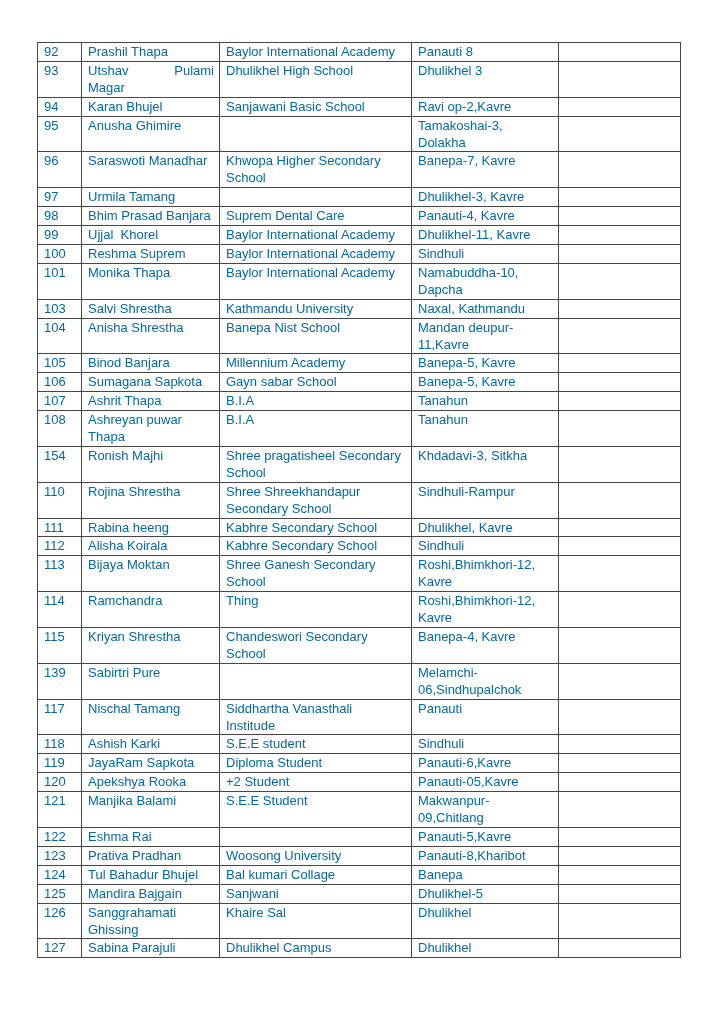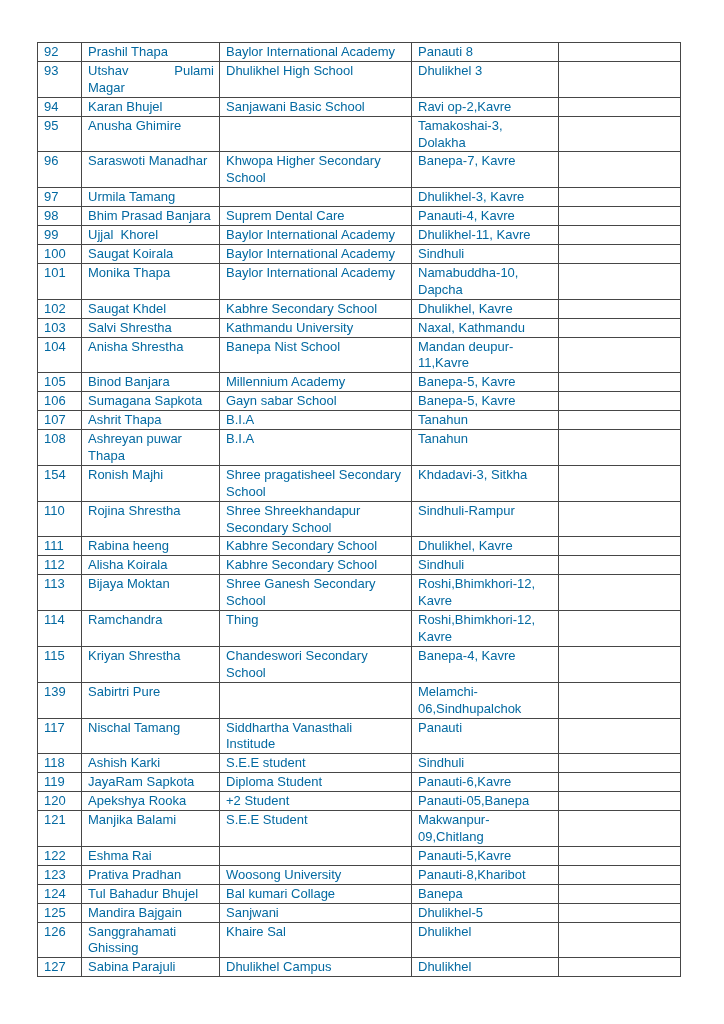--- a/index.html
+++ b/index.html
@@ -200,21 +200,21 @@
           </td>
           <td>
             <div class="cell-line"></div>
           </td>
         </tr>
         <tr>
           <td>
             <div class="cell-line">100</div>
           </td>
           <td>
-            <div class="cell-line">Saugat Koirala</div>
+            <div class="cell-line">Reshma Suprem</div>
           </td>
           <td>
             <div class="cell-line">Baylor International Academy</div>
           </td>
           <td>
             <div class="cell-line">Sindhuli</div>
           </td>
           <td>
             <div class="cell-line"></div>
           </td>
@@ -232,37 +232,20 @@
           <td>
             <div class="cell-line">Namabuddha-10,</div>
             <div class="cell-line">Dapcha</div>
           </td>
           <td>
             <div class="cell-line"></div>
           </td>
         </tr>
         <tr>
           <td>
-            <div class="cell-line">102</div>
-          </td>
-          <td>
-            <div class="cell-line">Saugat Khdel</div>
-          </td>
-          <td>
-            <div class="cell-line">Kabhre Secondary School</div>
-          </td>
-          <td>
-            <div class="cell-line">Dhulikhel, Kavre</div>
-          </td>
-          <td>
-            <div class="cell-line"></div>
-          </td>
-        </tr>
-        <tr>
-          <td>
             <div class="cell-line">103</div>
           </td>
           <td>
             <div class="cell-line">Salvi Shrestha</div>
           </td>
           <td>
             <div class="cell-line">Kathmandu University</div>
           </td>
           <td>
             <div class="cell-line">Naxal, Kathmandu</div>
@@ -557,21 +540,21 @@
           <td>
             <div class="cell-line">120</div>
           </td>
           <td>
             <div class="cell-line">Apekshya Rooka</div>
           </td>
           <td>
             <div class="cell-line">+2 Student</div>
           </td>
           <td>
-            <div class="cell-line">Panauti-05,Banepa</div>
+            <div class="cell-line">Panauti-05,Kavre</div>
           </td>
           <td>
             <div class="cell-line"></div>
           </td>
         </tr>
         <tr>
           <td>
             <div class="cell-line">121</div>
           </td>
           <td>

